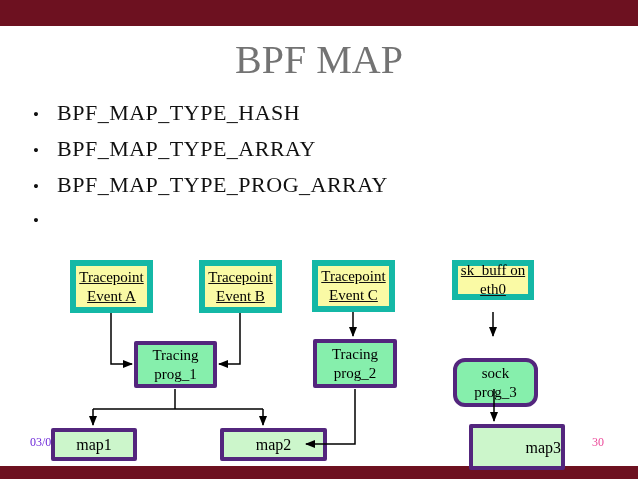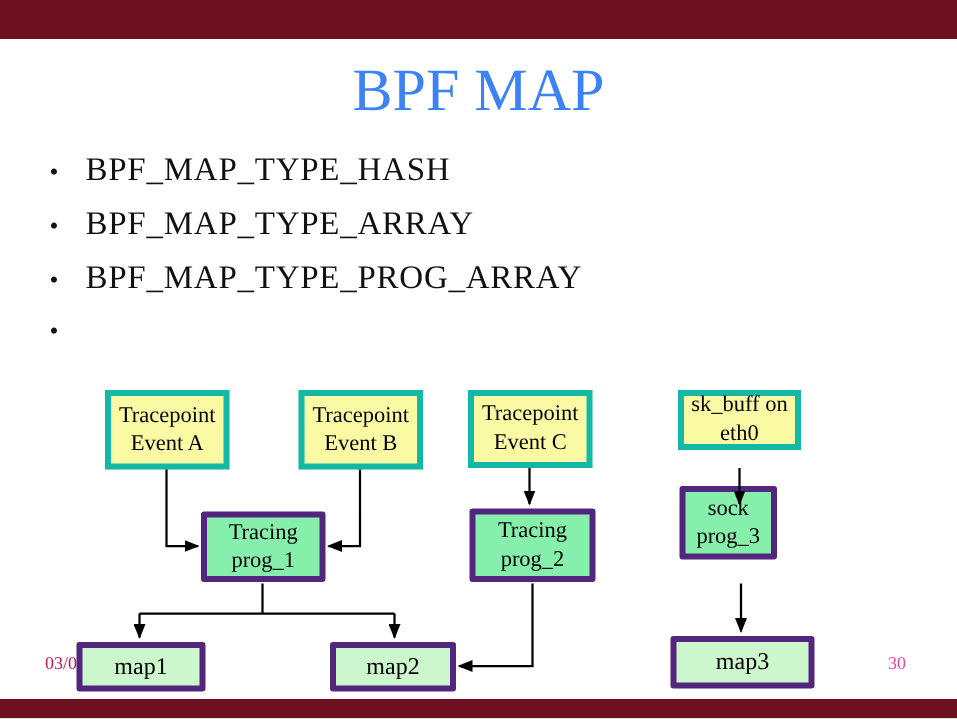--- a/index.html
+++ b/index.html
@@ -18,65 +18,65 @@
   }
   .bar-bottom {
     position: absolute; left: 0; top: 466px;
     width: 638px; height: 13px;
     background: #6d1120;
   }
   .title {
     position: absolute; left: 0; top: 38px; width: 638px;
     text-align: center;
     font-size: 40px; line-height: 44px;
-    color: #3b82f6;
+    color: #737373;
   }
   .bullet-row {
     position: absolute; left: 33px;
     display: flex; align-items: baseline;
     font-size: 22px; line-height: 26px;
     letter-spacing: 0.5px;
   }
   .bullet-dot {
     width: 24px; font-size: 17px; color: #111111;
   }
   .b1 { top: 100px; } .b2 { top: 136px; } .b3 { top: 172px; } .b4 { top: 208px; }
 
   .box {
     position: absolute; box-sizing: border-box;
     display: flex; align-items: center; justify-content: center;
     text-align: center;
   }
   .box .lbl { white-space: pre-line; font-size: 15px; line-height: 19px; color: #000; }
-  .ebox { background: #fafaa5; border: 4px solid #14b8a6; }
+  .ebox { background: #fafaa5; border: 6px solid #14b8a6; text-decoration: underline; }
   .pbox { background: #86efac; border: 4px solid #53267d; border-radius: 2px; }
   .mbox { background: #ccf6cb; border: 4px solid #53267d; border-radius: 2px; }
   .mbox .lbl { font-size: 16px; }
 
   .ev-a { left: 70px;  top: 260px; width: 83px; height: 53px; }
   .ev-b { left: 199px; top: 260px; width: 83px; height: 53px; }
   .ev-c { left: 312px; top: 260px; width: 83px; height: 52px; }
   .ev-d { left: 452px; top: 260px; width: 82px; height: 40px; }
 
   .pg-1 { left: 134px; top: 341px; width: 83px; height: 47px; }
   .pg-2 { left: 313px; top: 339px; width: 84px; height: 49px; }
-  .pg-3 { left: 453px; top: 324px; width: 65px; height: 49px; }
+  .pg-3 { left: 453px; top: 358px; width: 85px; height: 49px; border-radius: 12px; }
 
   .mp-1 { left: 51px;  top: 428px; width: 86px; height: 33px; text-align: center; }
-  .mp-2 { left: 220px; top: 428px; width: 84px; height: 33px; }
-  .mp-3 { left: 447px; top: 424px; width: 96px; height: 35px; }
+  .mp-2 { left: 220px; top: 428px; width: 107px; height: 33px; }
+  .mp-3 { left: 469px; top: 424px; width: 96px; height: 46px; justify-content: flex-end; }
 
   .arrows {
     position: absolute; left: 0; top: 0;
     width: 638px; height: 479px;
     pointer-events: none;
   }
   .footer-date {
     position: absolute; left: 30px; top: 435px;
-    font-size: 12px; color: #be185d; z-index: 0;
+    font-size: 12px; color: #6d28d9; z-index: 0;
   }
   .footer-page {
     position: absolute; left: 592px; top: 435px;
     font-size: 12px; color: #ec4899;
   }
 </style>
 </head>
 <body>
 
 <div class="slide">

